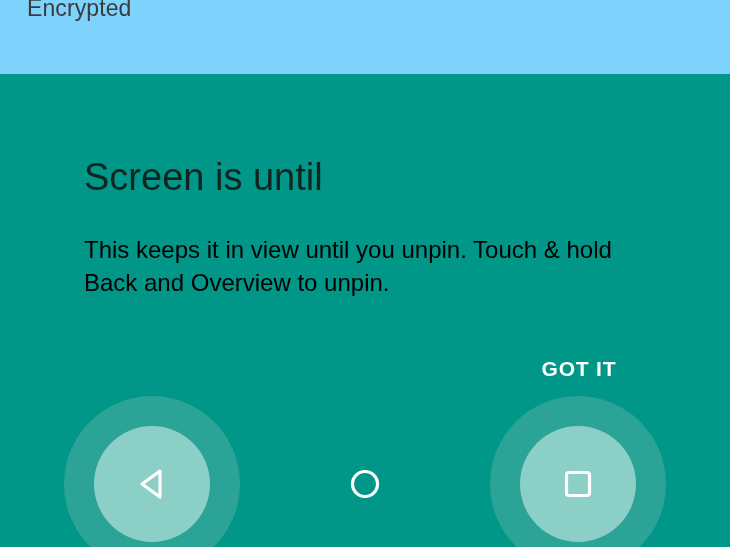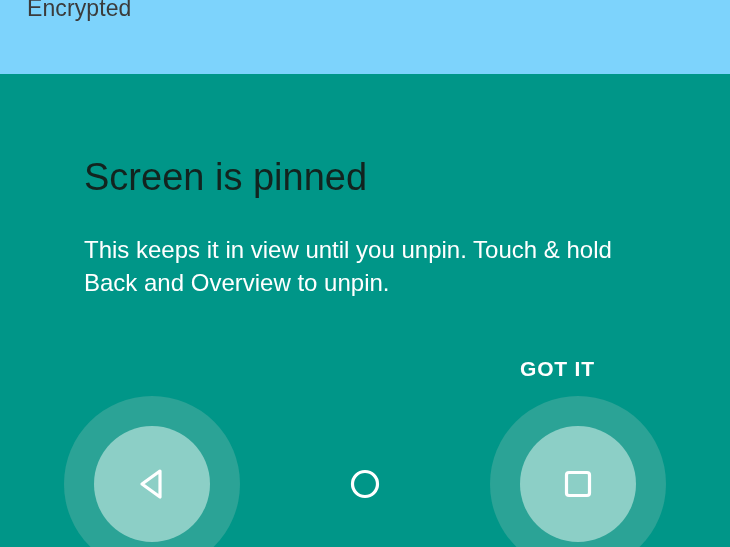--- a/index.html
+++ b/index.html
@@ -55,37 +55,37 @@
     color: #12241f;
     white-space: nowrap;
   }
   #pin-body {
     position: absolute;
     left: 84px;
     top: 159px;
     width: 560px;
     font-size: 24px;
     line-height: 33px;
-    color: #ffffff;
+    color: #000000;
   }
   #got-it-button {
     position: absolute;
     left: 520px;
     top: 275px;
     width: 118px;
     height: 40px;
     background: transparent;
     border: 0;
     padding: 0;
     color: #ffffff;
     font-family: "Liberation Sans", sans-serif;
     font-size: 21px;
     font-weight: bold;
     letter-spacing: 0.8px;
-    text-align: left;
+    text-align: center;
     cursor: pointer;
   }
   
   #nav-bar {
     position: absolute;
     left: 0;
     top: 421px;
     width: 730px;
     height: 126px;
   }
@@ -138,21 +138,21 @@
 <body>
 
 <div id="screen">
 
   <div id="status-bar">
     <div id="status-title">Encrypted</div>
   </div>
 
   <div id="pin-overlay">
 
-    <div id="pin-title">Screen is pinned</div>
+    <div id="pin-title">Screen is until</div>
 
     <div id="pin-body">This keeps it in view until you unpin. Touch &amp; hold Back and Overview to unpin.</div>
 
     <button id="got-it-button">GOT IT</button>
   </div>
 
   <div id="nav-bar">
 
     <button class="nav-button" id="nav-back">
       <span class="ripple-outer"></span>

